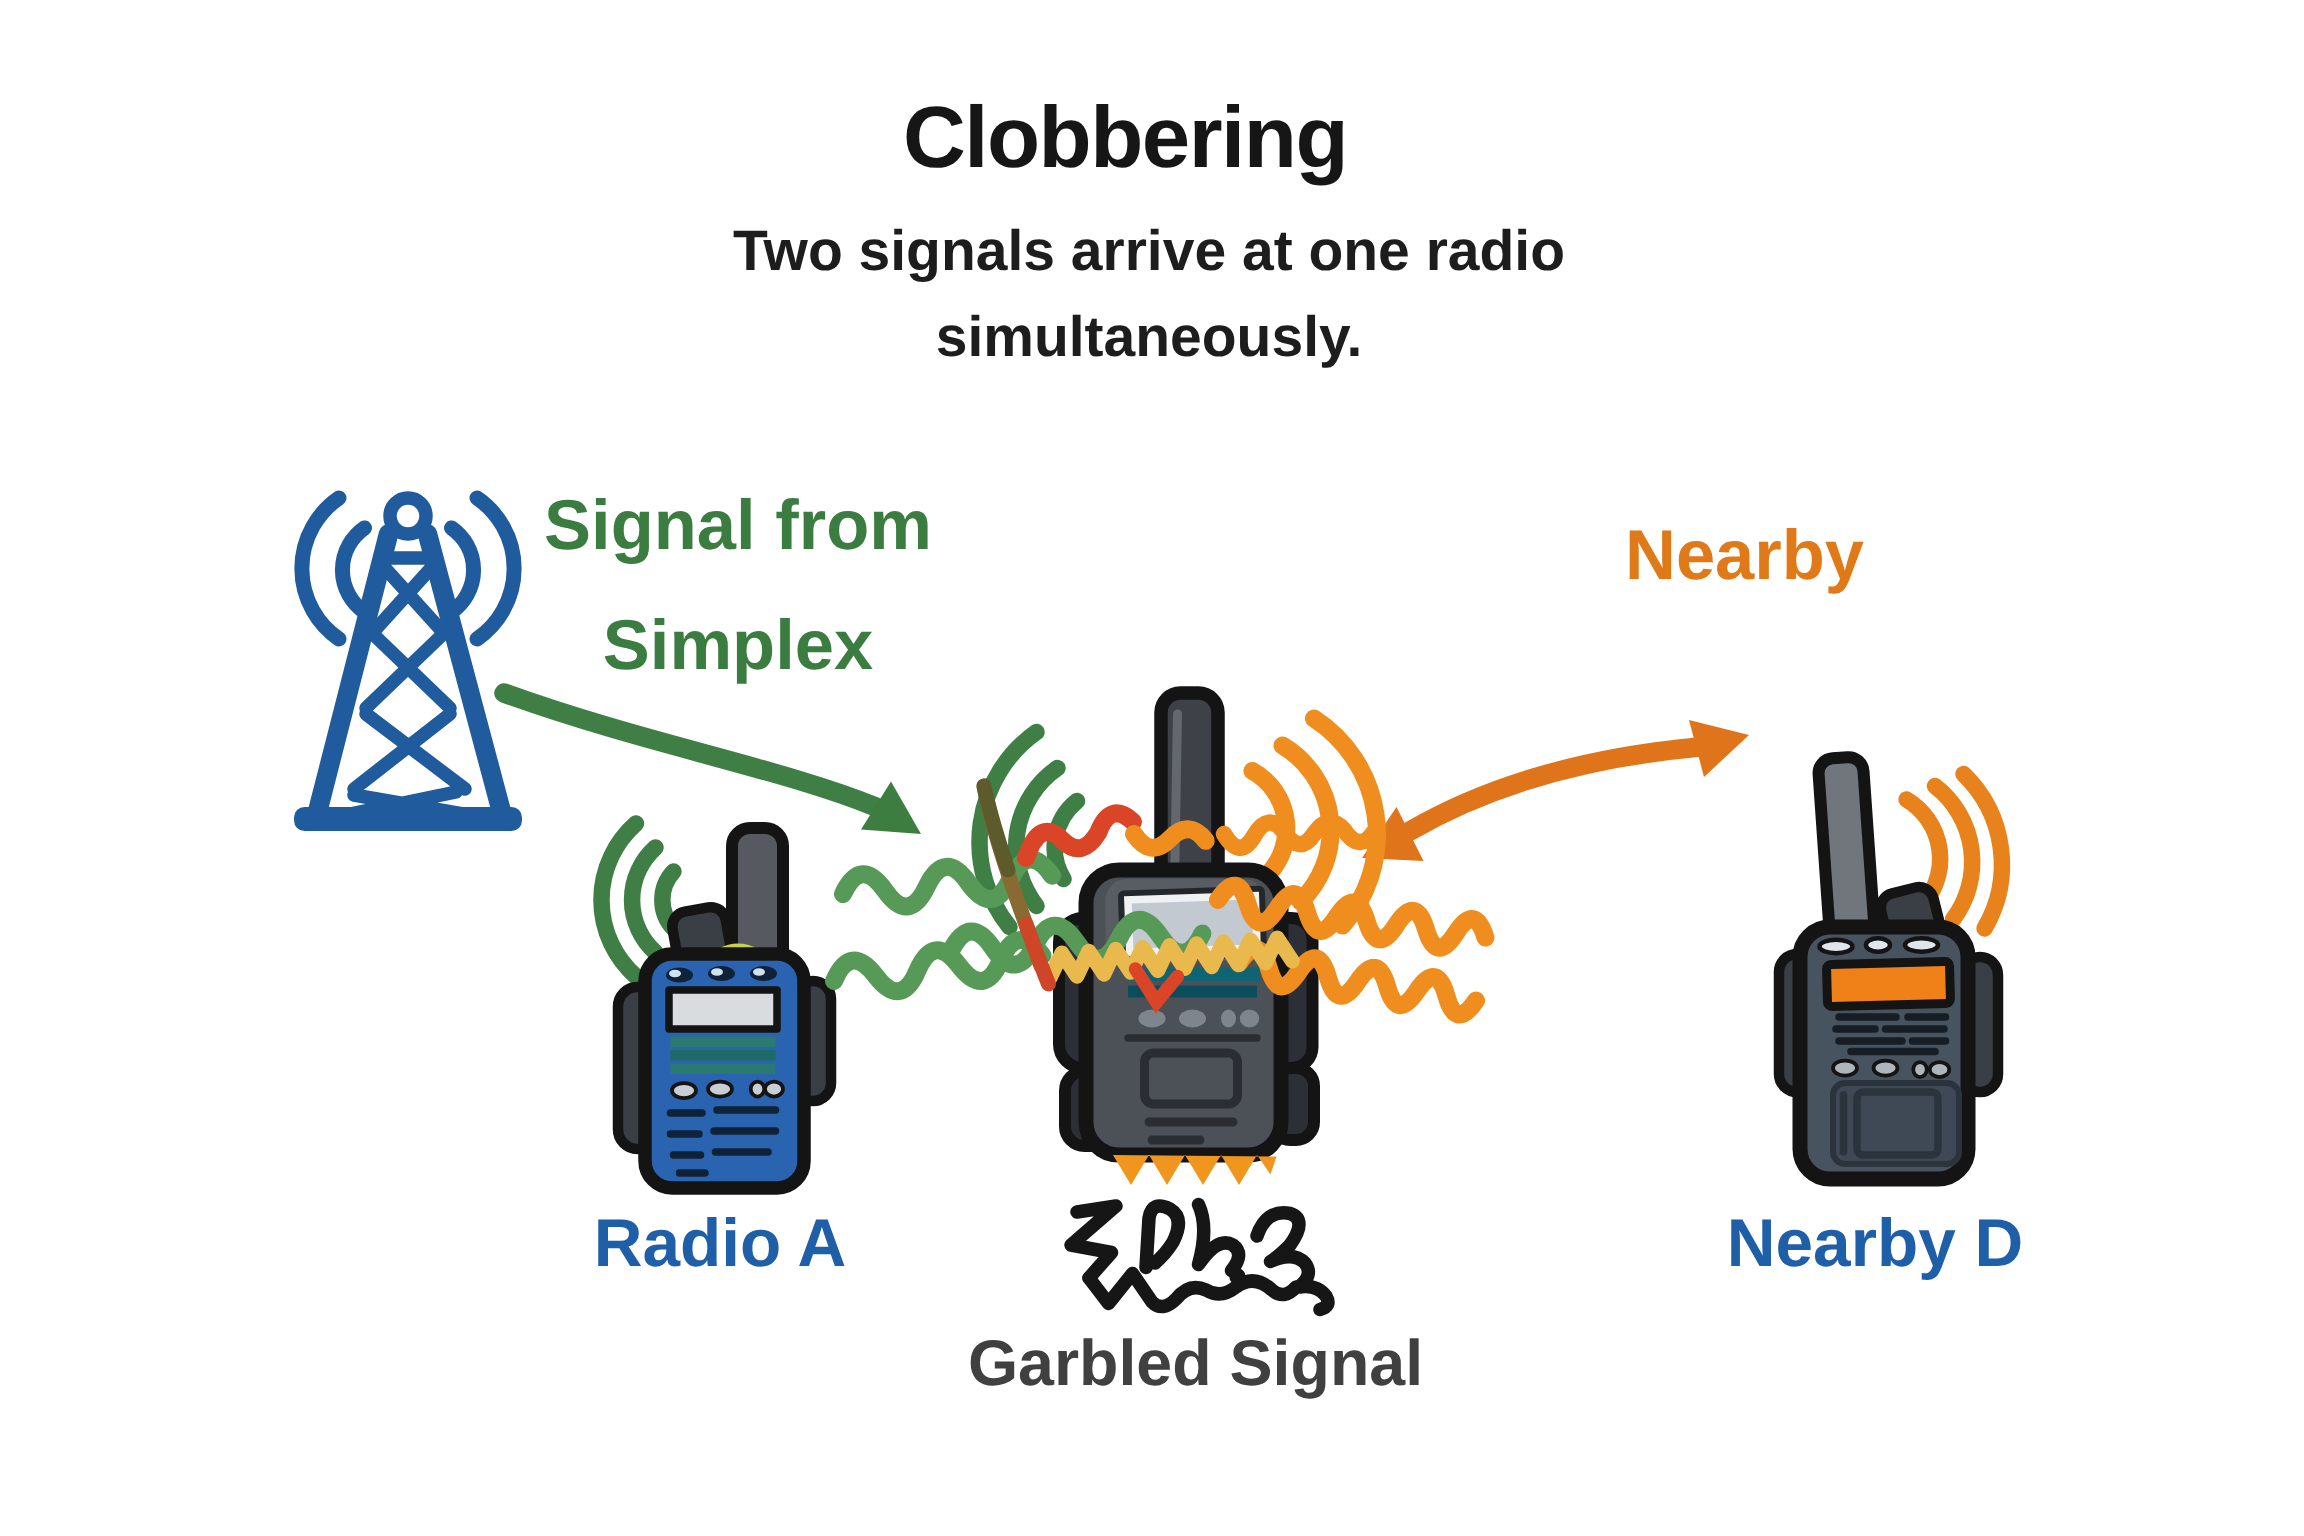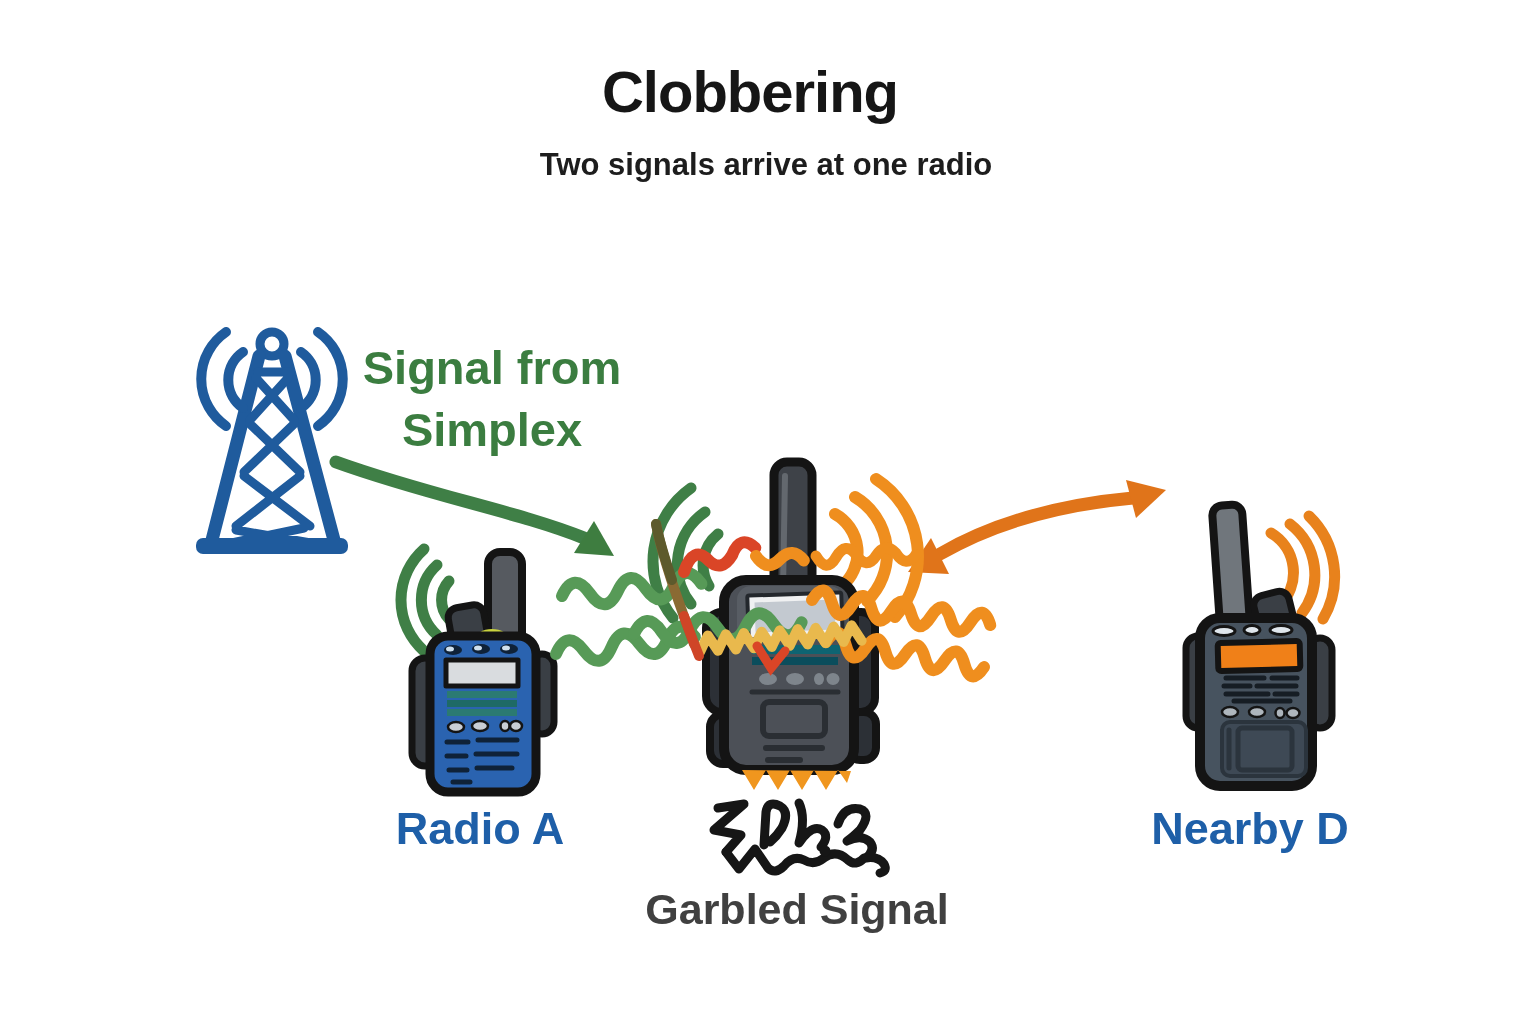--- a/index.html
+++ b/index.html
@@ -4,21 +4,21 @@
 <style>
   html,body { margin:0; padding:0; background:#ffffff; }
   .stage {
     position:relative; width:1536px; height:968px;
     background:#ffffff; overflow:hidden;
     font-family:"Liberation Sans", sans-serif;
   }
   .stage svg { position:absolute; left:0; top:0; }
   .label { position:absolute; transform:translateX(-50%); white-space:nowrap; line-height:1.1; }
   .t-title   { font-size:58px; font-weight:700; color:#161616; letter-spacing:-1px; }
-  .t-sub     { font-size:31px; font-weight:600; color:#1d1d1d; }
+  .t-sub     { font-size:38px; font-weight:600; color:#1d1d1d; }
   .t-green   { font-size:47px; font-weight:700; color:#3b7d40; }
   .t-orange  { font-size:47px; font-weight:700; color:#e07a18; }
   .t-radio   { font-size:45px; font-weight:700; color:#1e5fa8; }
   .t-garbled { font-size:43px; font-weight:600; color:#404040; }
 
   
   .blue   { stroke:#1f5b9d; fill:none; stroke-linecap:round; stroke-linejoin:round; }
   .greenA { stroke:#3f7f46; fill:none; stroke-linecap:round; }
   .greenW { stroke:#579a57; fill:none; stroke-linecap:round; }
   .orgW   { stroke:#ef8e1e; fill:none; stroke-linecap:round; }
@@ -191,22 +191,24 @@
       <path class="ink" stroke-width="9" d="M726,852 L739,869 L755,849 L768,868 Q775,875 784,866 Q793,855 804,860 Q814,866 824,858 Q836,849 848,860 Q856,867 864,858"></path>
       <path class="ink" stroke-width="9" d="M764,845 L766,812 Q768,800 780,806 Q790,812 782,828 Q777,836 770,842"></path>
       <path class="ink" stroke-width="9" d="M799,803 Q806,818 799,843 Q812,824 822,830 Q830,836 821,847"></path>
       <circle cx="825" cy="851" r="5.5" fill="#161616"></circle>
       <path class="ink" stroke-width="9" d="M838,824 Q844,806 860,809 Q872,813 860,830 Q852,838 847,841 Q862,834 870,842 Q876,850 866,858 Q878,856 884,864 Q888,871 880,873"></path>
     </g>
   </svg>
 
   <div class="label t-title" style="left:750px; top:60px;">Clobbering</div>
   <div class="label t-sub" style="left:766px; top:148px;">Two signals arrive at one radio</div>
-
-  <div class="label t-green" style="left:492px; top:342px;">Signal from</div>
+  <div class="label t-sub" style="left:766px; top:205px;">simultaneously.</div>
+
+  <div class="label t-green" style="left:492px; top:324px;">Signal from</div>
   <div class="label t-green" style="left:492px; top:404px;">Simplex</div>
 
+  <div class="label t-orange" style="left:1163px; top:344px;">Nearby</div>
 
   <div class="label t-radio" style="left:480px; top:804px;">Radio A</div>
   <div class="label t-radio" style="left:1250px; top:804px;">Nearby D</div>
 
   <div class="label t-garbled" style="left:797px; top:886px;">Garbled Signal</div>
 </div>
 
 </body></html>

